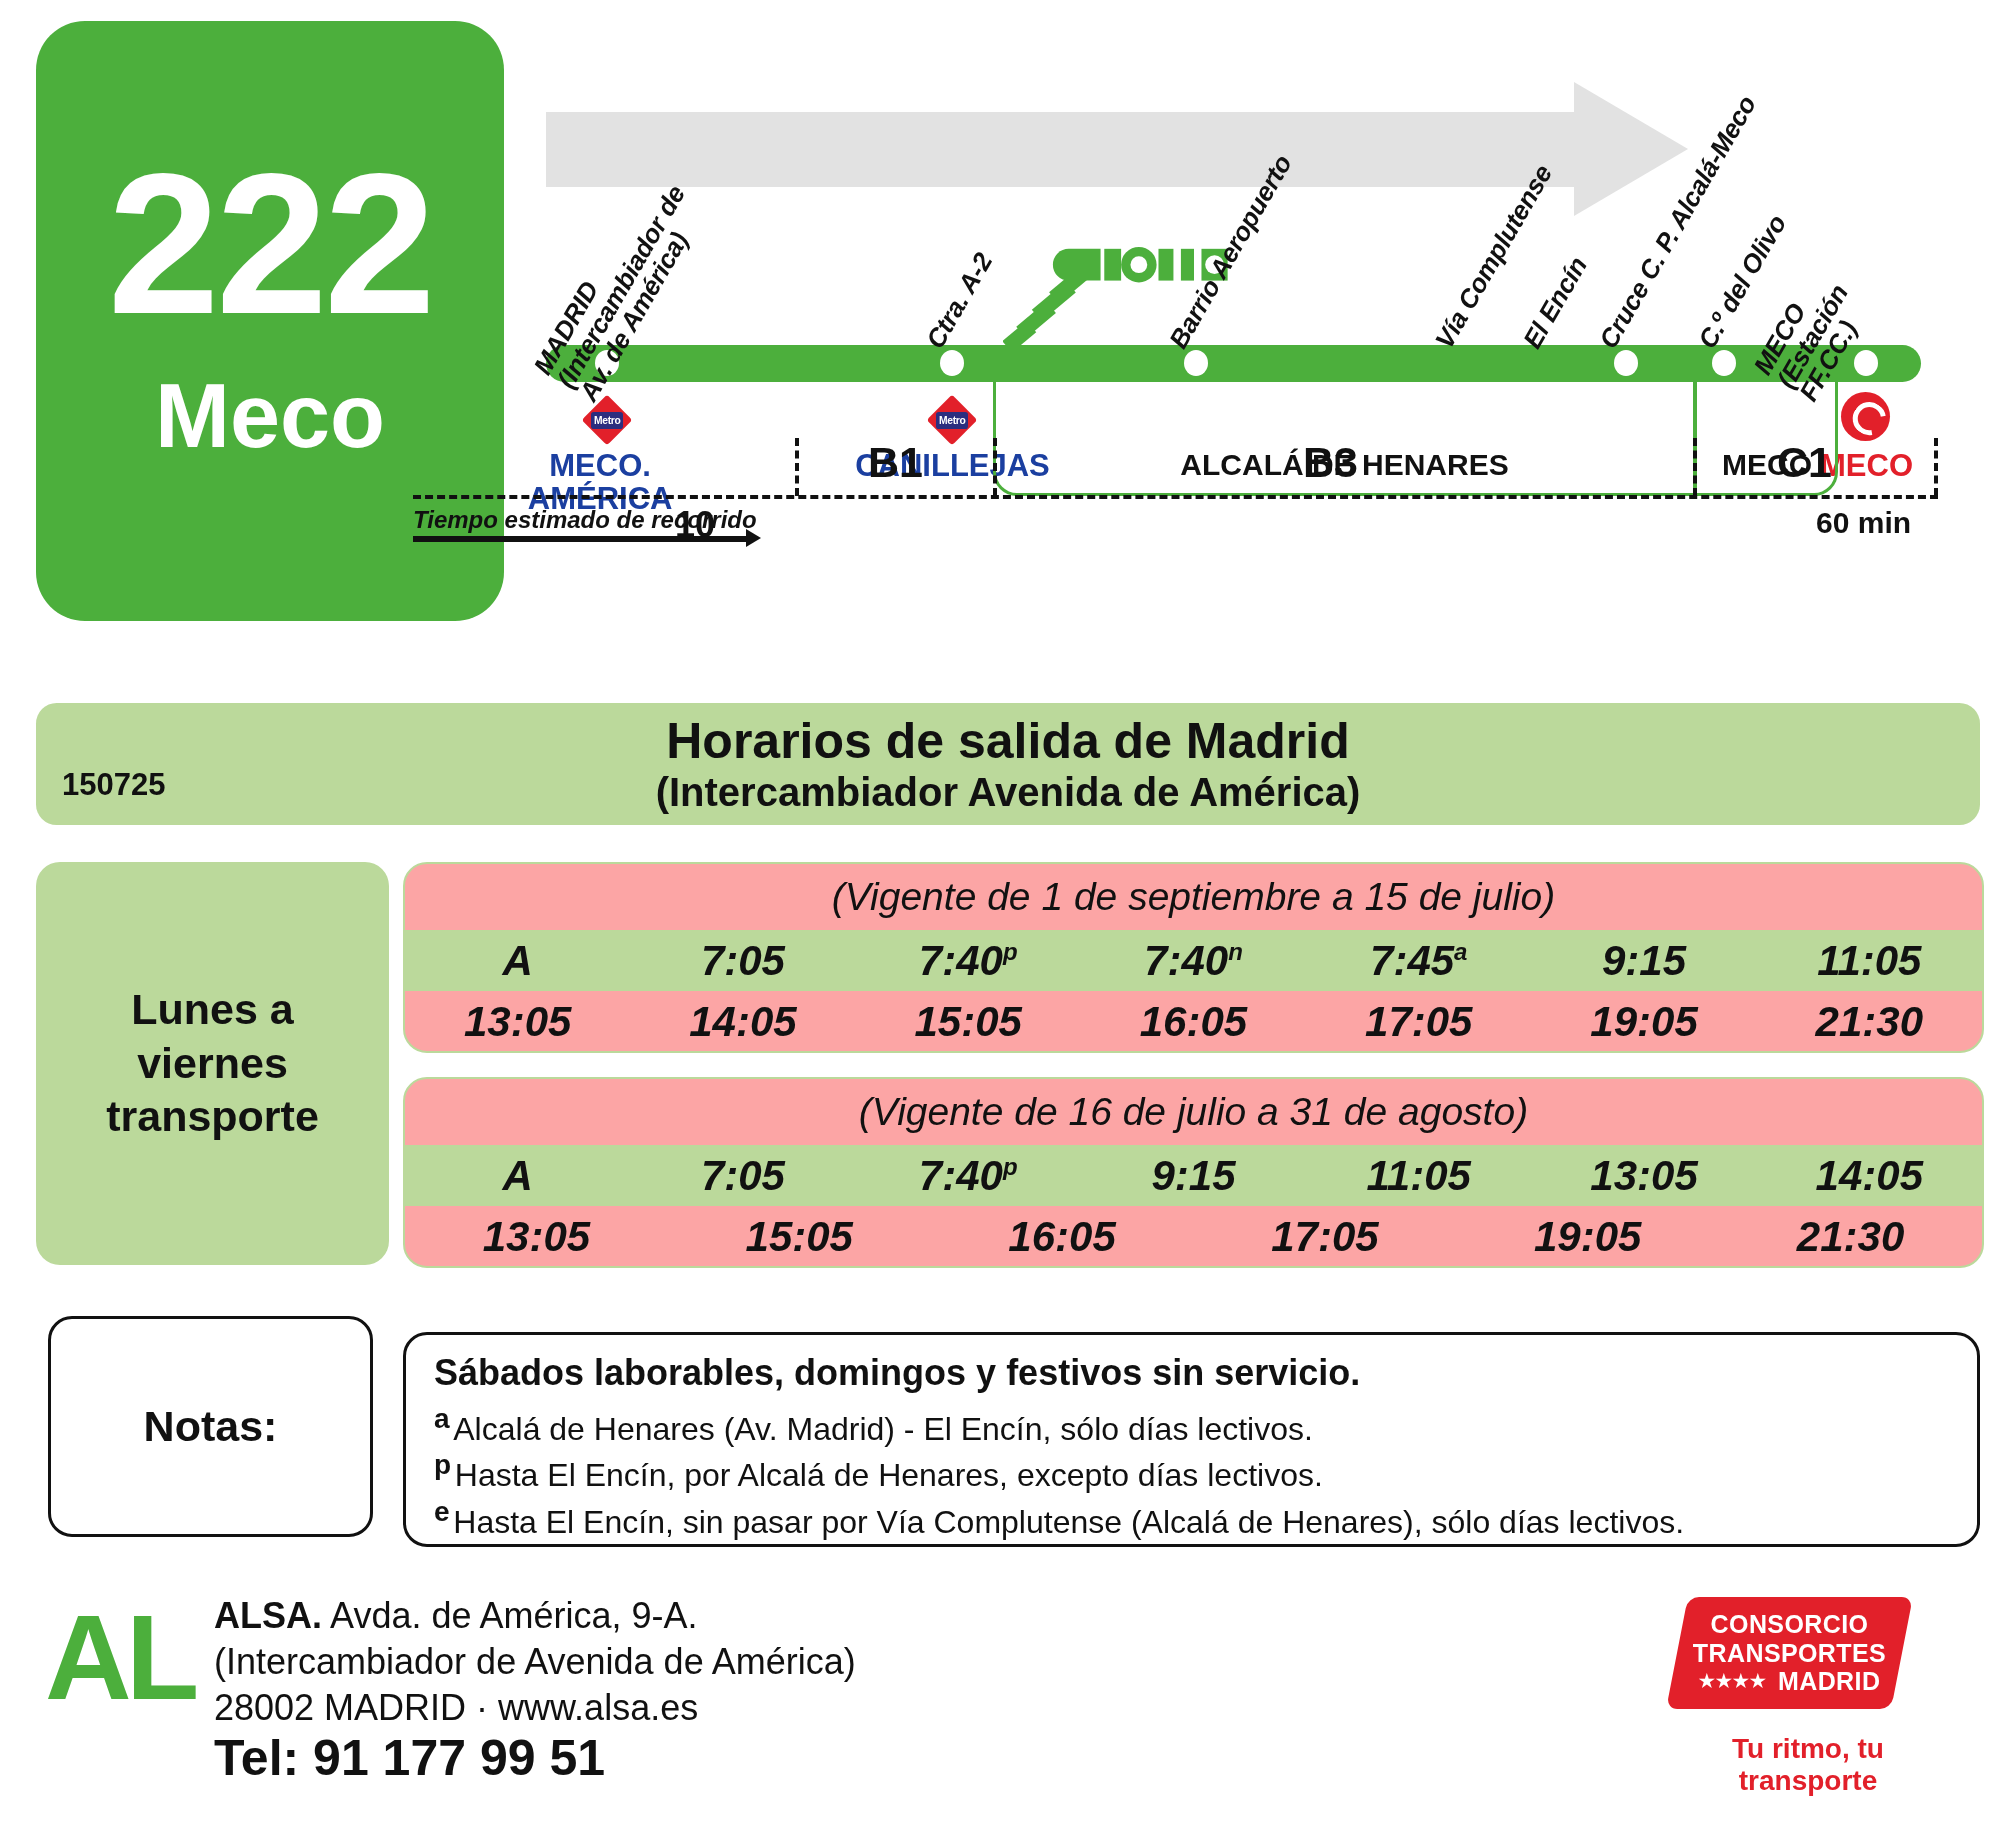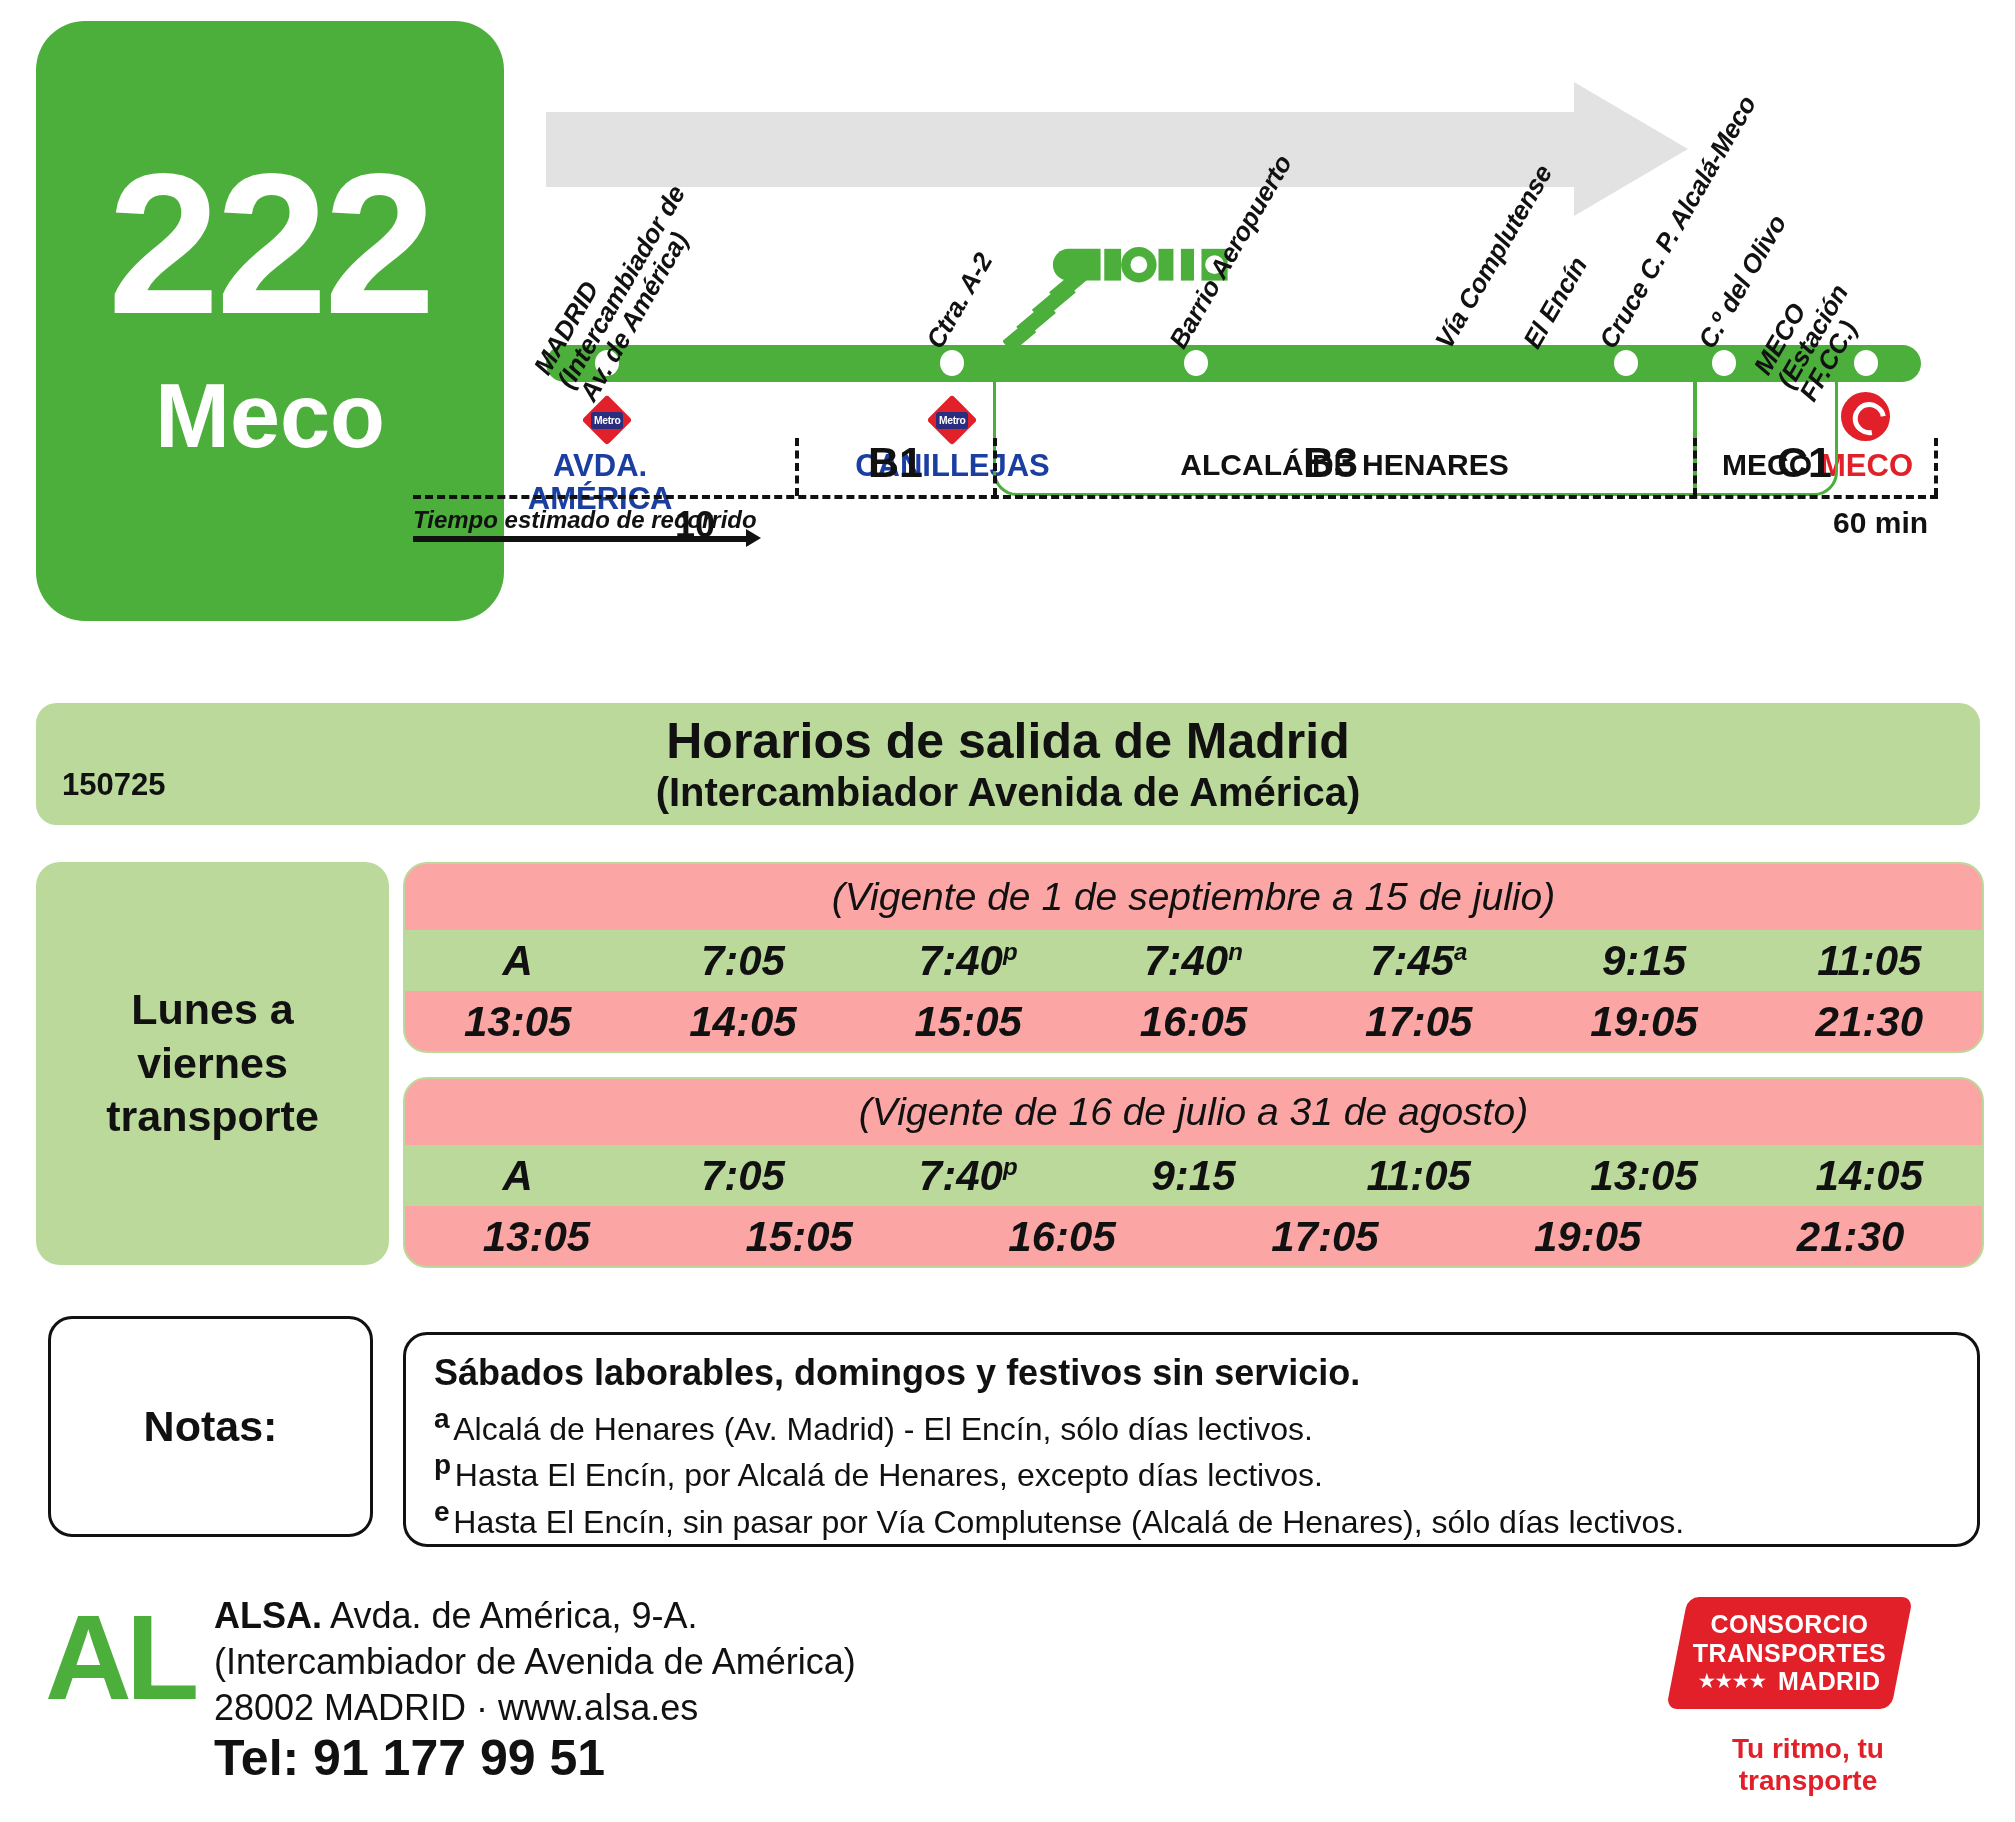--- a/index.html
+++ b/index.html
@@ -77,21 +77,21 @@
   .zone-line{position:absolute;border-top:4.7px dashed #111;}
   .zone-tick{position:absolute;border-left:4.7px dashed #111;}
   .zone-lbl{position:absolute;font-size:43px;font-weight:bold;color:#111;}
   .tiempo{position:absolute;font-size:24px;font-weight:bold;font-style:italic;color:#111;white-space:nowrap;}
   .tiempo-arrow{position:absolute;height:5.6px;background:#111;}
   .tiempo-arrow::after{
     content:"";position:absolute;right:-13px;top:-6.6px;width:0;height:0;
     border-top:9.4px solid transparent;border-bottom:9.4px solid transparent;border-left:15px solid #111;
   }
   .tnum{position:absolute;font-size:36px;font-weight:bold;color:#111;}
-  .tmin{position:absolute;font-size:30px;font-weight:bold;color:#111;white-space:nowrap;margin-left:17px;}
+  .tmin{position:absolute;font-size:30px;font-weight:bold;color:#111;white-space:nowrap;}
 
   
   .branch{position:absolute;left:478px;top:232px;width:225px;height:114px;}
 
   
   .titlebar{
     position:absolute;left:36px;top:703px;width:1944px;height:122px;
     background:#BBD99B;border-radius:20.6px;
   }
   .tb-code{position:absolute;left:26px;top:64px;font-size:31px;font-weight:bold;color:#111;text-align:right;}
@@ -220,21 +220,21 @@
       <span>MECO</span><br>
       <span>(Estación</span><br>
       <span>FF.CC.)</span>
     </div>
 
     <div class="metro" style="left:56px;top:394px;">
       <div class="dia"></div>
       <div class="inner">Metro</div>
     </div>
     <div class="metro-name" style="left:-9.4px;top:450px;width:169px;">
-      <span>AVDA.</span><br>
+      <span>MECO.</span><br>
       <span>AMÉRICA</span>
     </div>
 
     <div class="metro" style="left:401px;top:394px;">
       <div class="dia"></div>
       <div class="inner">Metro</div>
     </div>
     <div class="metro-name" style="left:315px;top:450px;width:225px;">CANILLEJAS</div>
 
     <div class="cercanias" style="left:1316px;top:392px;"></div>

